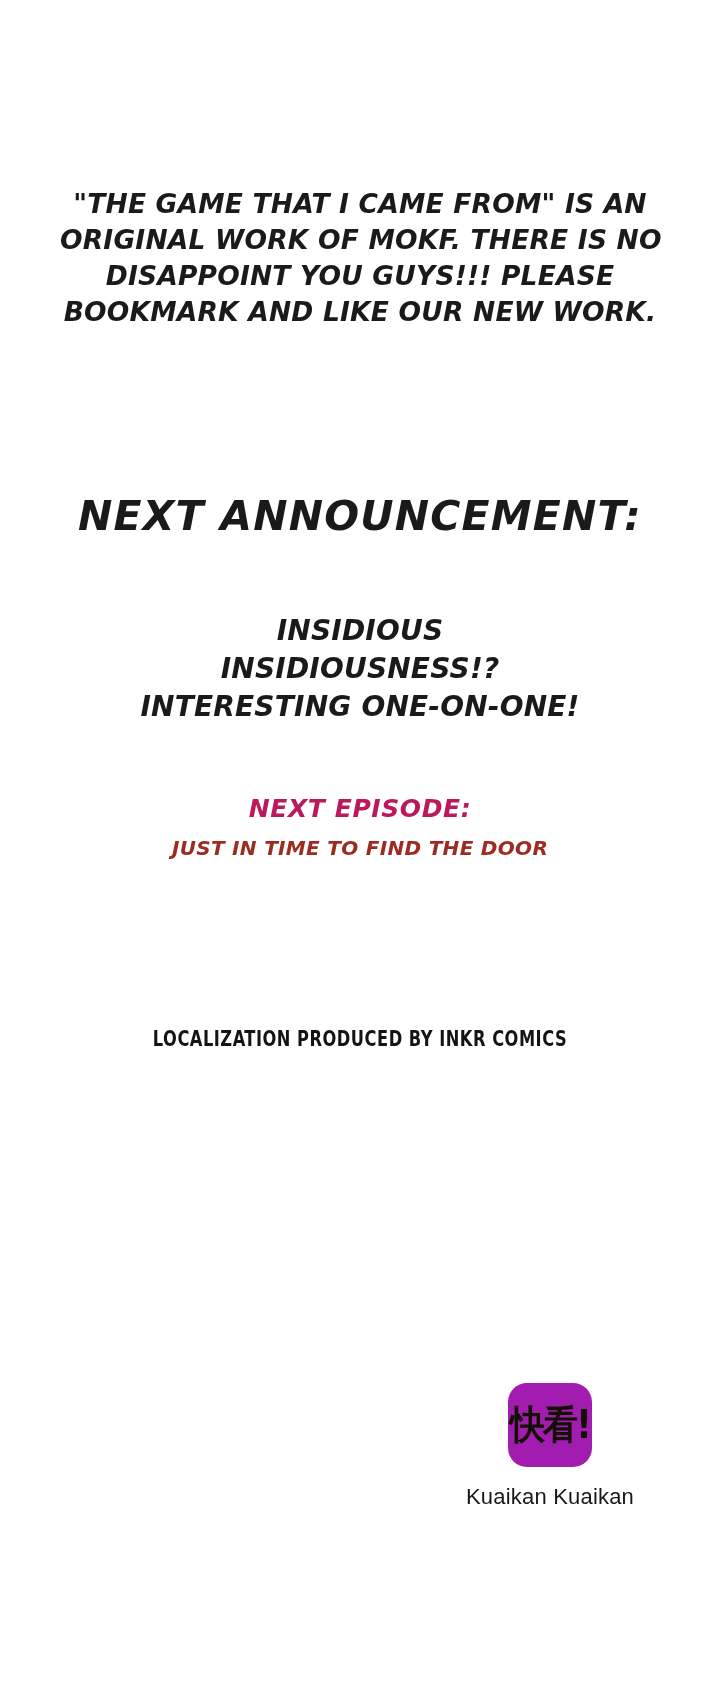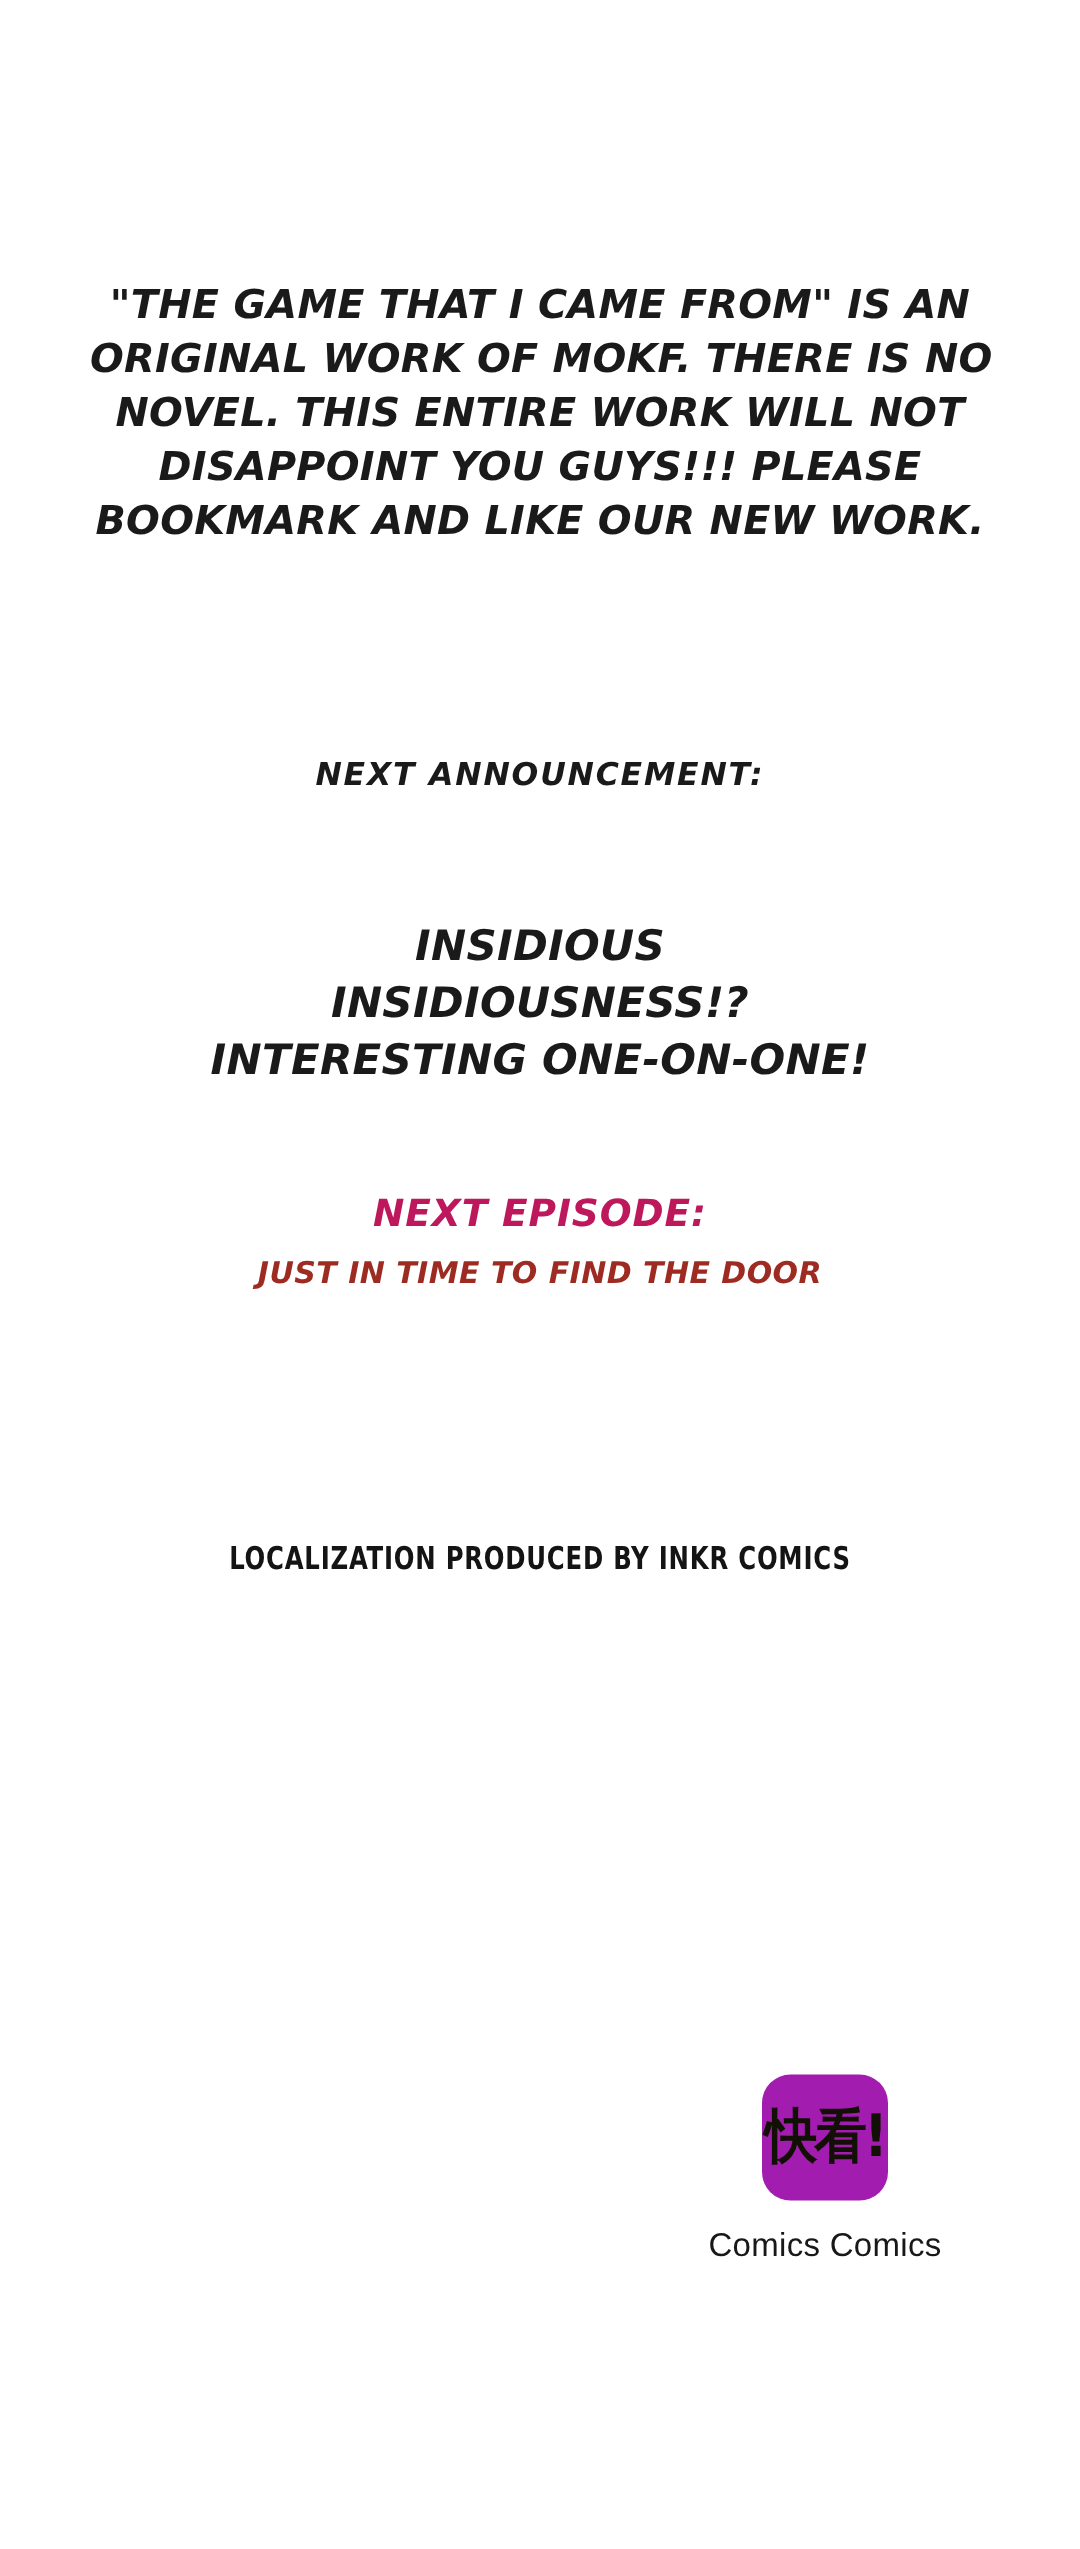--- a/index.html
+++ b/index.html
@@ -48,21 +48,21 @@
     line-height: 36px;
     white-space: nowrap;
   }
 
   
   .announce-heading {
     position: absolute;
     left: 60px;
     top: 496px;
     width: 600px;
-    font-size: 21px;
+    font-size: 41px;
     line-height: 40px;
     letter-spacing: 1.2px;
     white-space: nowrap;
   }
 
   
   .teaser-block {
     position: absolute;
     left: 60px;
     top: 612px;
@@ -153,21 +153,20 @@
   }
 </style>
 </head>
 <body>
 
 <div class="page">
 
   <div class="intro-block">
     <div class="comic intro-line">"THE GAME THAT I CAME FROM" IS AN</div>
     <div class="comic intro-line">ORIGINAL WORK OF MOKF. THERE IS NO</div>
-    <div class="comic intro-line">NOVEL. THIS ENTIRE WORK WILL NOT</div>
     <div class="comic intro-line">DISAPPOINT YOU GUYS!!! PLEASE</div>
     <div class="comic intro-line">BOOKMARK AND LIKE OUR NEW WORK.</div>
   </div>
 
   <div class="comic announce-heading">NEXT ANNOUNCEMENT:</div>
 
   <div class="teaser-block">
     <div class="comic teaser-line">INSIDIOUS</div>
     <div class="comic teaser-line">INSIDIOUSNESS!?</div>
     <div class="comic teaser-line">INTERESTING ONE-ON-ONE!</div>
@@ -177,16 +176,16 @@
     <div class="comic episode-label" style="color:#be185d">NEXT EPISODE:</div>
     <div class="comic episode-title" style="color:#9e2b22">JUST IN TIME TO FIND THE DOOR</div>
   </div>
 
   <div class="credit-line">LOCALIZATION PRODUCED BY INKR COMICS</div>
 
   <div class="publisher">
     <div class="logo-tile">
       <span class="logo-glyphs">快看!</span>
     </div>
-    <div class="publisher-name">Comics Comics</div>
+    <div class="publisher-name">Kuaikan Kuaikan</div>
   </div>
 
 </div>
 
 </body></html>

